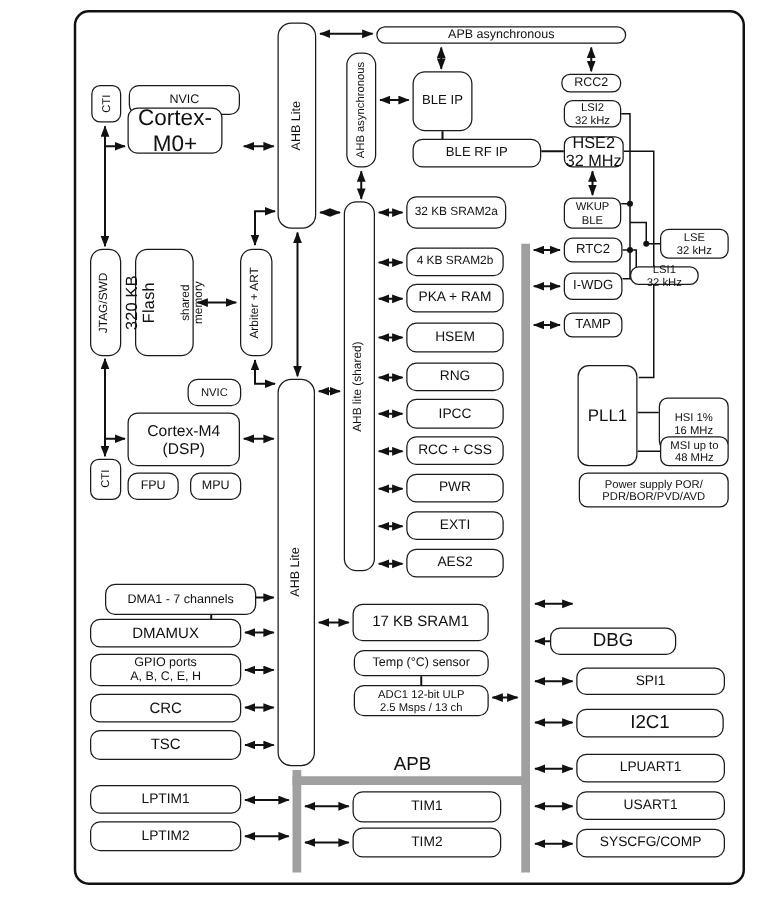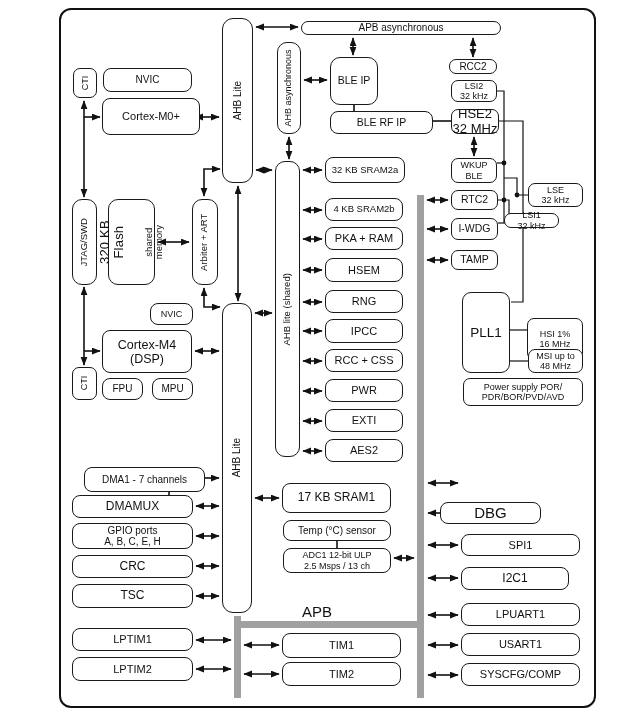--- a/index.html
+++ b/index.html
@@ -16,21 +16,21 @@
     position:absolute;display:flex;align-items:center;justify-content:center;
     background:#fff;border:1.5px solid #1a1a1a;border-radius:8px;
     text-align:center;white-space:pre-line;line-height:1.12;
     box-sizing:border-box;z-index:3;
   }
   .node .vt{transform:rotate(-90deg);white-space:nowrap;display:block;}
   .flash-inner{transform:rotate(-90deg);text-align:center;line-height:1.1;}
   .flash-inner .f1{font-size:13px;letter-spacing:.2px;}
   .flash-inner .f2{font-size:9.5px;}
   .plain-label{
-    position:absolute;z-index:3;line-height:1;
+    position:absolute;z-index:3;text-align:center;line-height:1;
     font-family:"Liberation Sans", sans-serif;color:#111;
   }
 </style>
 </head>
 <body>
 
 <div id="canvas">
 
   <div id="outer-frame"></div>
 
@@ -124,21 +124,21 @@
       <circle cx="504" cy="200" r="2.4"></circle>
       <circle cx="509" cy="223" r="2.4"></circle>
       <circle cx="517" cy="195" r="2.4"></circle>
     </g>
   </svg>
 
   <div class="node" style="left:73px;top:68px;width:24px;height:30px;font-size:9px;border-radius:7px">
     <span class="vt">CTI</span>
   </div>
   <div class="node" style="left:103px;top:68px;width:89px;height:24px;font-size:10px">NVIC</div>
-  <div class="node" style="left:102px;top:98px;width:98px;height:37px;font-size:11px">Cortex-M0+</div>
+  <div class="node" style="left:102px;top:86px;width:76px;height:37px;font-size:18px">Cortex-M0+</div>
   <div class="node" style="left:222px;top:18px;width:31px;height:165px;font-size:10px;border-radius:11px">
     <span class="vt">AHB Lite</span>
   </div>
   <div class="node" style="left:277px;top:42px;width:24px;height:92px;font-size:9px;border-radius:10px">
     <span class="vt">AHB asynchronous</span>
   </div>
   <div class="node" style="left:301px;top:21px;width:200px;height:14px;font-size:10px;border-radius:7px">APB asynchronous</div>
 
   <div class="node" style="left:330px;top:57px;width:48px;height:48px;font-size:10.5px;border-radius:10px">BLE IP</div>
   <div class="node" style="left:330px;top:111px;width:103px;height:23px;font-size:10.5px">BLE RF IP</div>
@@ -214,18 +214,18 @@
   <div class="node" style="left:282px;top:483px;width:109px;height:30px;font-size:12px">17 KB SRAM1</div>
   <div class="node" style="left:283px;top:520px;width:108px;height:21px;font-size:10px">Temp (°C) sensor</div>
   <div class="node" style="left:283px;top:548px;width:108px;height:25px;font-size:9px">ADC1 12-bit ULP
 2.5 Msps / 13 ch</div>
   <div class="plain-label" style="left:302px;top:604px;width:56px;font-size:15px">APB</div>
   <div class="node" style="left:282px;top:633px;width:119px;height:25px;font-size:11px">TIM1</div>
   <div class="node" style="left:282px;top:662px;width:119px;height:24px;font-size:11px">TIM2</div>
 
   <div class="node" style="left:440px;top:502px;width:101px;height:22px;font-size:15px">DBG</div>
   <div class="node" style="left:461px;top:534px;width:119px;height:22px;font-size:11px">SPI1</div>
-  <div class="node" style="left:461px;top:567px;width:108px;height:23px;font-size:12px">I2C1</div>
+  <div class="node" style="left:461px;top:567px;width:118px;height:23px;font-size:15px">I2C1</div>
   <div class="node" style="left:461px;top:603px;width:119px;height:23px;font-size:11px">LPUART1</div>
   <div class="node" style="left:461px;top:633px;width:119px;height:23px;font-size:11px">USART1</div>
   <div class="node" style="left:461px;top:663px;width:119px;height:23px;font-size:11px">SYSCFG/COMP</div>
 
 </div>
 
 </body></html>

